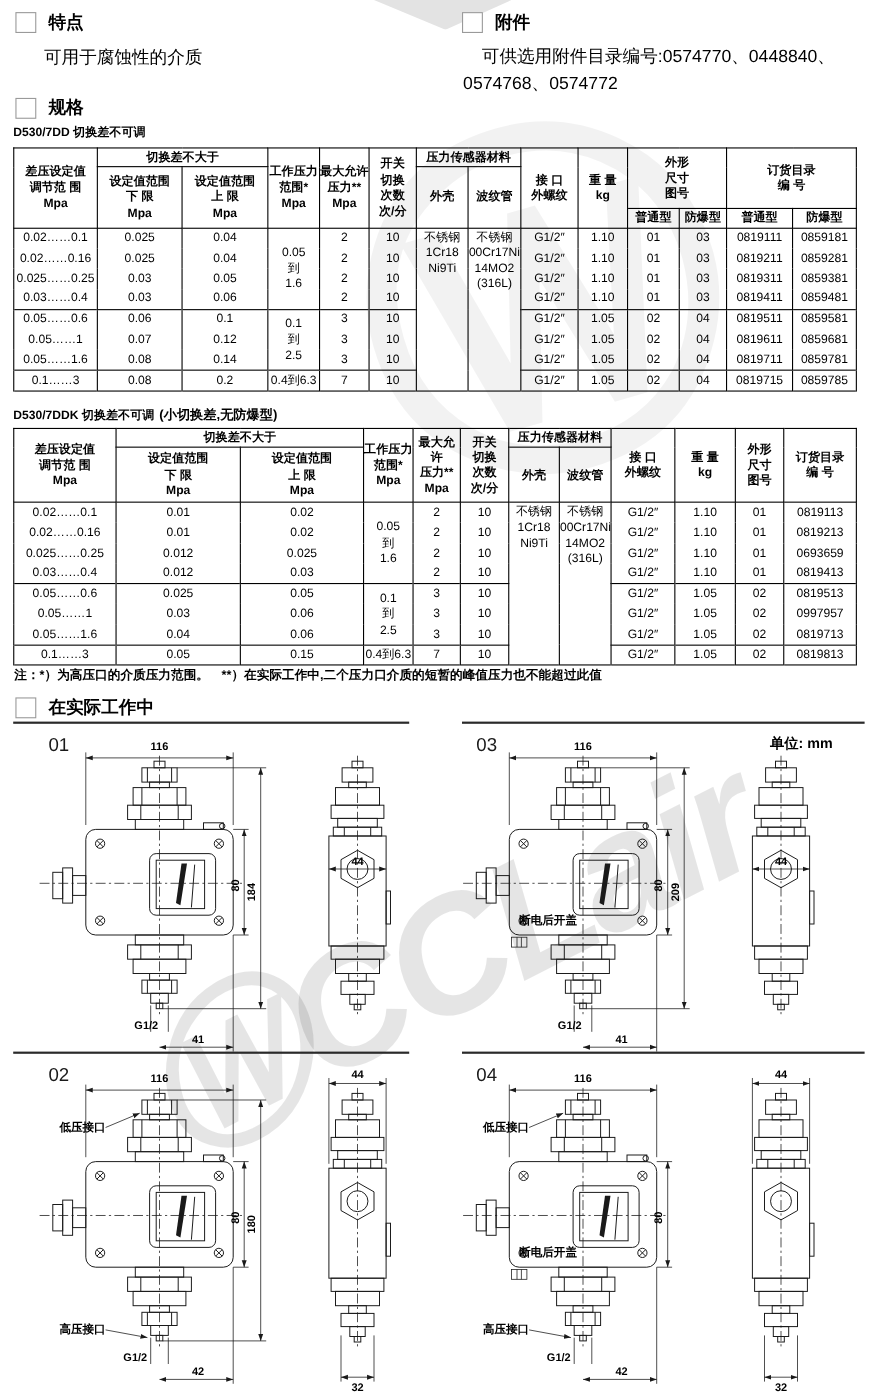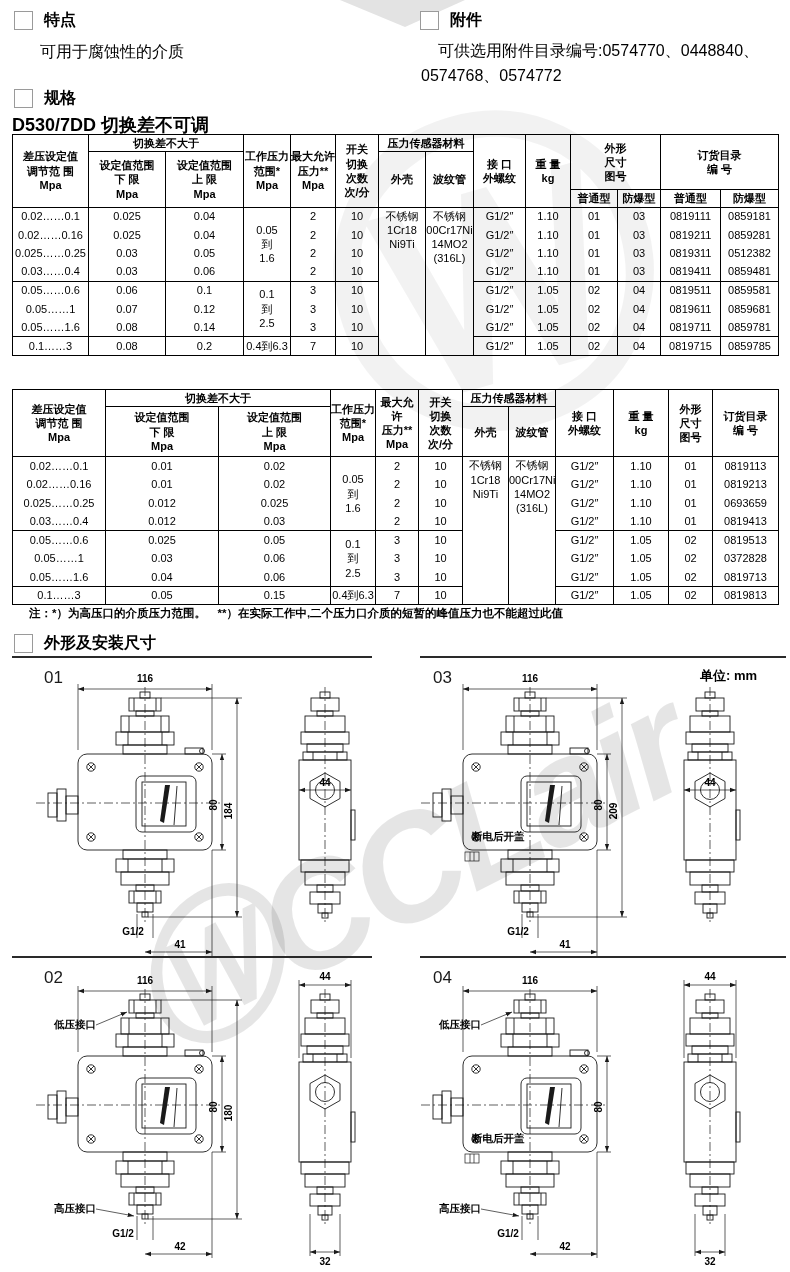--- a/index.html
+++ b/index.html
@@ -23,21 +23,21 @@
   .bodytext{font-size:16px;}
   
   table.spec{border-collapse:collapse;table-layout:fixed;width:766px;text-align:center;
              font-size:11px;line-height:1.3;border:1.5px solid #000;}
   table.spec th{border:1px solid #000;font-weight:bold;white-space:pre-line;padding:1px 0;}
   table.spec td{border-left:1px solid #000;border-right:1px solid #000;border-top:0;border-bottom:0;
                 white-space:pre-line;padding:0;}
   table.spec tbody tr{height:18.5px;}
   table.spec tr.gs td{border-top:1px solid #000;}
   table.spec td.mat{vertical-align:top;padding-top:1px;}
-  .tbl-title{font-size:18px;font-weight:bold;}
+  .tbl-title{font-size:11px;font-weight:bold;}
   .tbl-sub{font-size:12px;font-weight:bold;}
   .footnote{font-size:11.5px;font-weight:bold;}
   .unit{font-size:13px;font-weight:bold;}
   .rule{position:absolute;height:2px;background:#2a2a2a;}
   .dwg-label{font-size:17px;color:#1a1a1a;}
   svg text{font-family:"Liberation Sans","DejaVu Sans",sans-serif;font-size:10px;font-weight:bold;fill:#000;}
   svg text.cnote{font-size:10.5px;}
 </style>
 </head>
 <body>
@@ -254,21 +254,21 @@
         <td>0.025……0.25</td>
         <td>0.03</td>
         <td>0.05</td>
         <td>2</td>
         <td>10</td>
         <td>G1/2″</td>
         <td>1.10</td>
         <td>01</td>
         <td>03</td>
         <td>0819311</td>
-        <td>0512382</td>
+        <td>0859381</td>
       </tr>
       <tr>
         <td>0.03……0.4</td>
         <td>0.03</td>
         <td>0.06</td>
         <td>2</td>
         <td>10</td>
         <td>G1/2″</td>
         <td>1.10</td>
         <td>01</td>
@@ -328,20 +328,24 @@
         <td>G1/2″</td>
         <td>1.05</td>
         <td>02</td>
         <td>04</td>
         <td>0819715</td>
         <td>0859785</td>
       </tr>
     </tbody>
   </table>
 
+  <div class="abs" style="left:12px;top:368px;">
+    <span class="tbl-title">D530/7DDK 切换差不可调</span>
+    <span class="tbl-sub">(小切换差,无防爆型)</span>
+  </div>
   <table class="spec abs" style="left:12px;top:389px;">
     <colgroup>
       <col style="width:93px">
         <col style="width:113px">
         <col style="width:112px">
         <col style="width:45px">
       <col style="width:43px">
         <col style="width:44px">
         <col style="width:46px">
         <col style="width:47px">
@@ -459,21 +463,21 @@
       </tr>
       <tr>
         <td>0.05……1</td>
         <td>0.03</td>
         <td>0.06</td>
         <td>3</td>
         <td>10</td>
         <td>G1/2″</td>
         <td>1.05</td>
         <td>02</td>
-        <td>0372828</td>
+        <td>0997957</td>
       </tr>
       <tr>
         <td>0.05……1.6</td>
         <td>0.04</td>
         <td>0.06</td>
         <td>3</td>
         <td>10</td>
         <td>G1/2″</td>
         <td>1.05</td>
         <td>02</td>
@@ -487,26 +491,26 @@
         <td>7</td>
         <td>10</td>
         <td>G1/2″</td>
         <td>1.05</td>
         <td>02</td>
         <td>0819813</td>
       </tr>
     </tbody>
   </table>
 
-  <div class="abs footnote" style="left:29px;top:606px;">注：*）为高压口的介质压力范围。　**）在实际工作中,二个压力口介质的短暂的峰值压力也不能超过此值</div>
+  <div class="abs footnote" style="left:13px;top:606px;">注：*）为高压口的介质压力范围。　**）在实际工作中,二个压力口介质的短暂的峰值压力也不能超过此值</div>
 
   <div class="abs" style="left:14px;top:633px;">
     <div class="sec">
       <span class="chk"></span>
-      <span>外形及安装尺寸</span>
+      <span>在实际工作中</span>
     </div>
   </div>
   <div class="abs unit" style="left:700px;top:667px;">单位: mm</div>
   <div class="rule" style="left:12px;top:656px;width:360px;"></div>
   <div class="rule" style="left:420px;top:656px;width:366px;"></div>
 
   <div class="abs" style="left:30px;top:664px;width:352px;height:300px;">
     <span class="abs dwg-label" style="left:14px;top:4px;">01</span>
     <svg width="352" height="300">
       <use href="#fv" x="20" y="28"></use>

